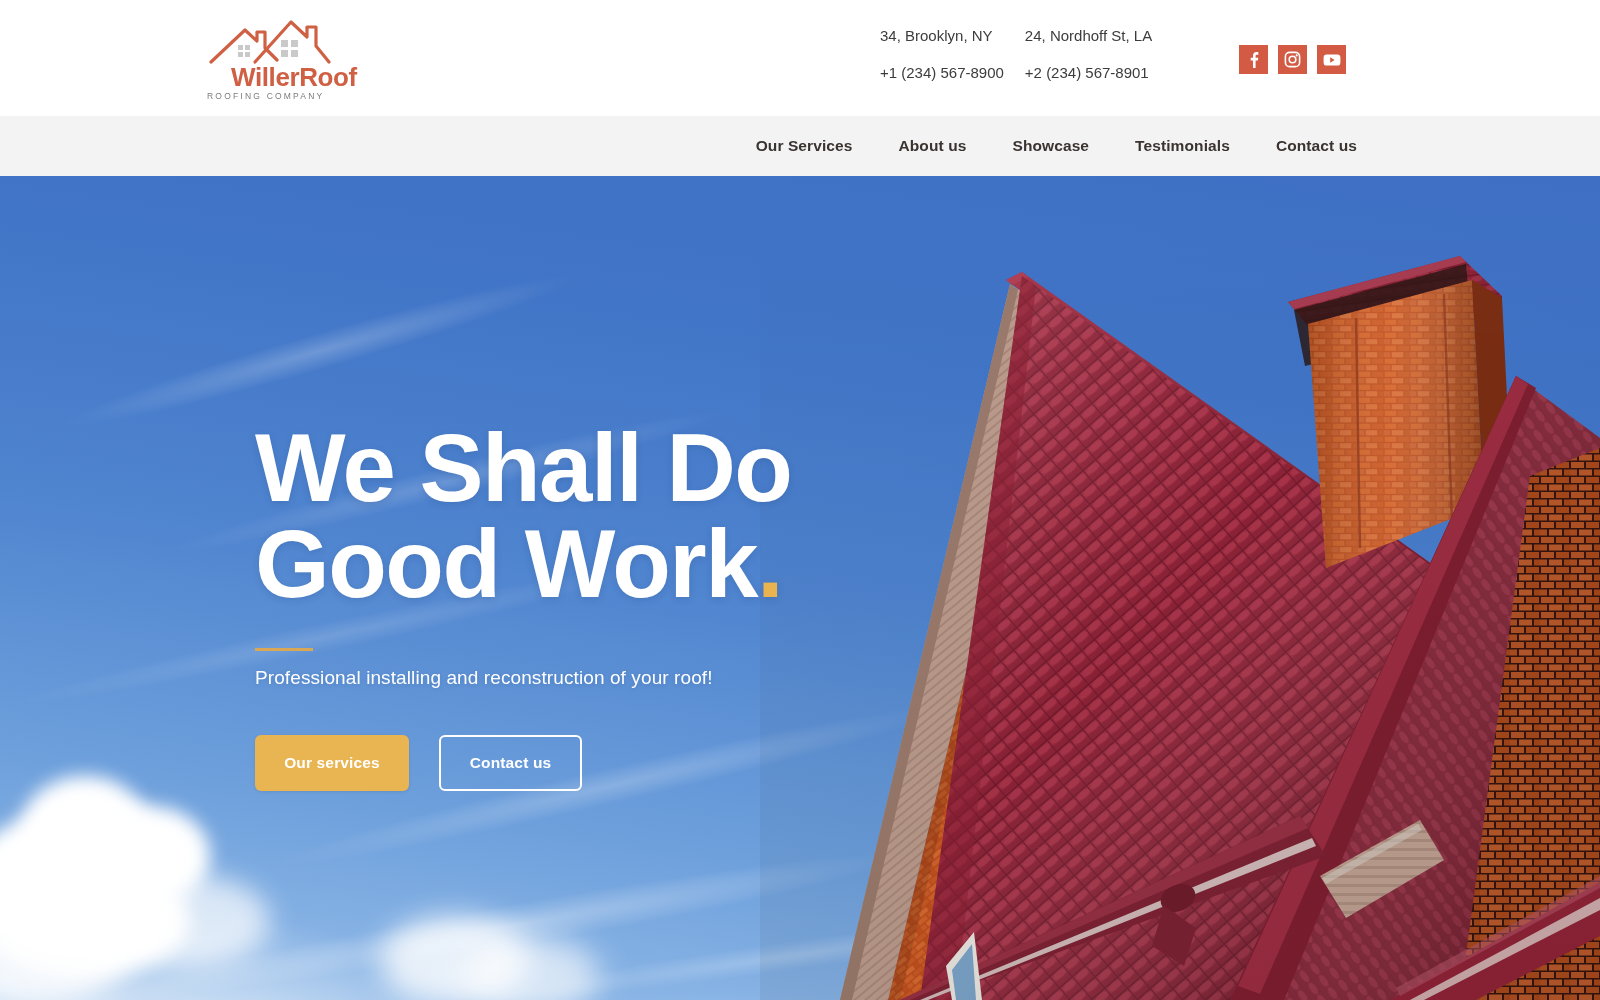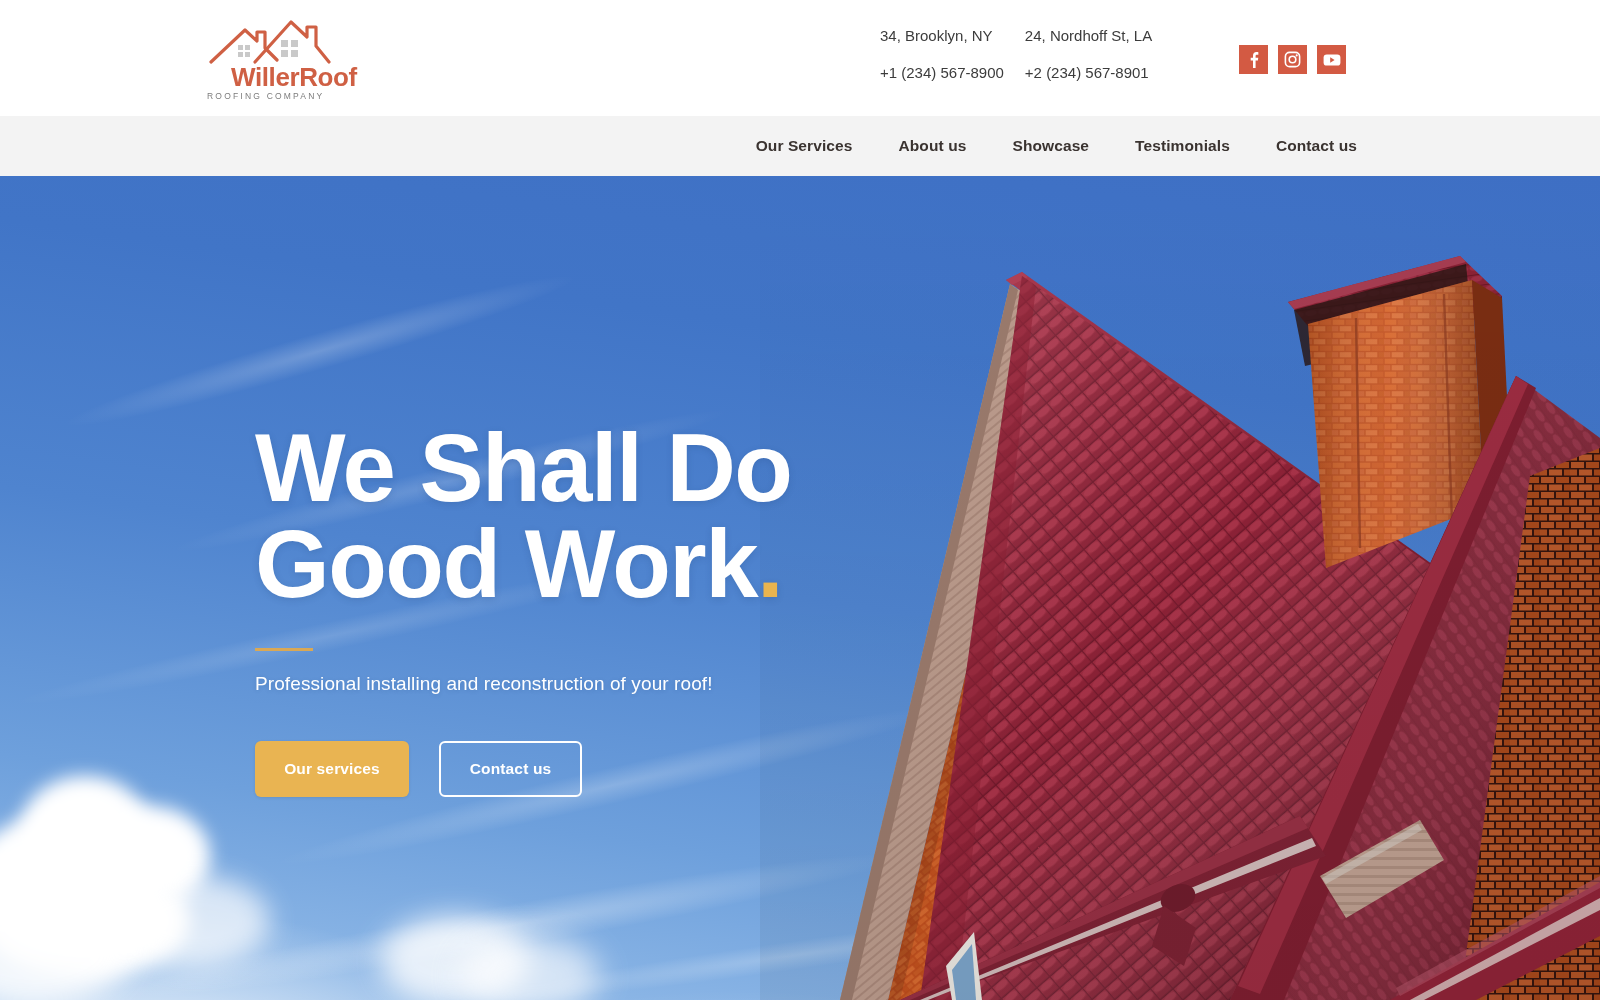--- a/index.html
+++ b/index.html
@@ -108,21 +108,21 @@
   .hero-title {
     font-size:96px; font-weight:bold; color:#ffffff;
     line-height:96px; letter-spacing:-1.5px;
     text-shadow:0 2px 7px rgba(30,60,110,.18);
   }
   .hero-title .dot { color:#e9b44f; }
   .hero-rule {
     margin-top:36px; width:58px; height:3px; background:#dfa94e; opacity:.95;
   }
   .hero-sub {
-    margin-top:20px; font-size:19px; color:#ffffff; line-height:26px;
+    margin-top:14px; font-size:19px; color:#ffffff; line-height:26px;
     letter-spacing:.1px; text-shadow:0 1px 4px rgba(30,60,110,.18);
   }
   .hero-btns { margin-top:44px; display:flex; gap:30px; }
   .btn {
     display:flex; align-items:center; justify-content:center;
     height:56px; border-radius:6px;
     font-size:15.5px; font-weight:bold; letter-spacing:.15px;
     text-decoration:none; cursor:pointer; white-space:nowrap;
   }
   .btn-primary {

